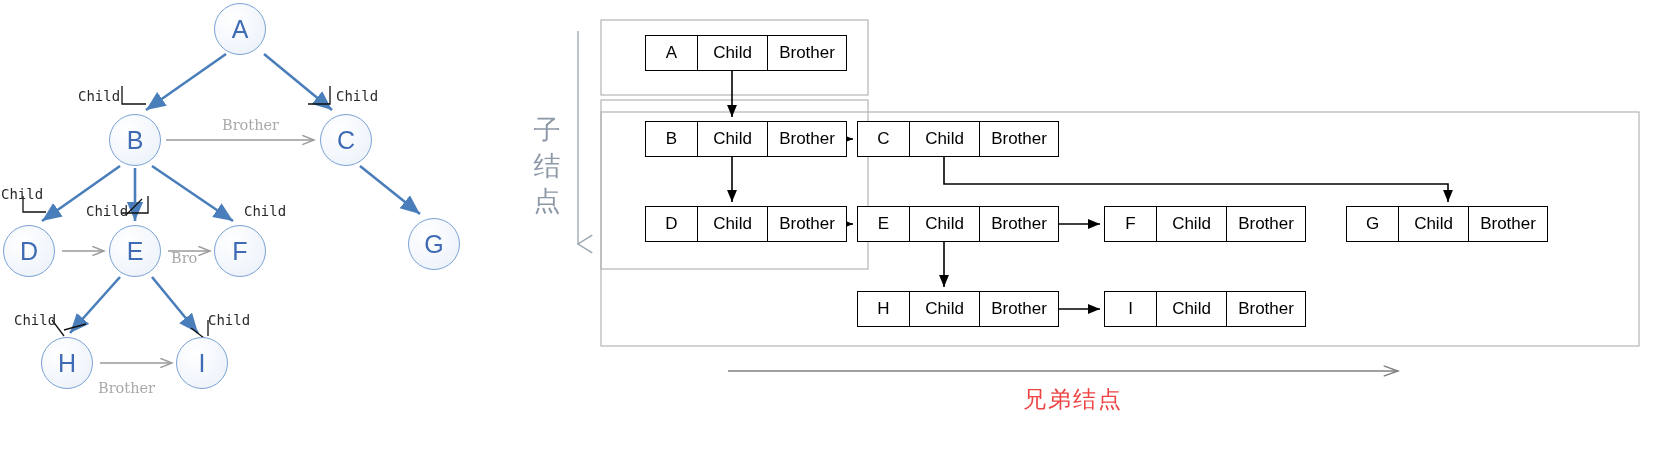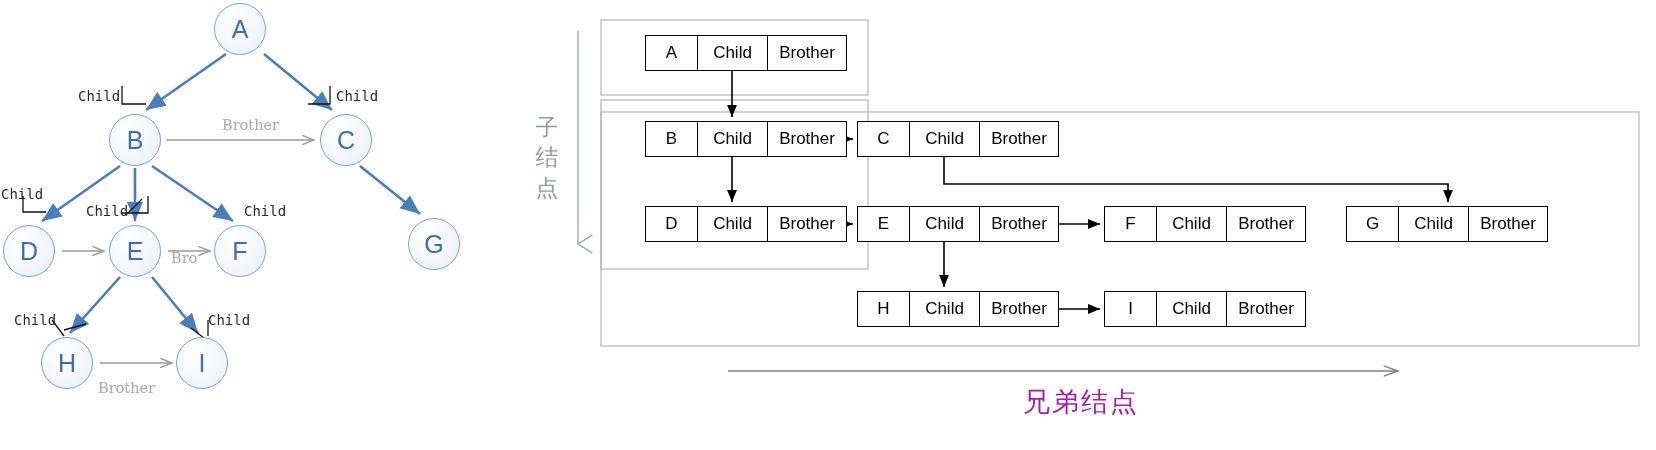--- a/index.html
+++ b/index.html
@@ -79,33 +79,33 @@
     font-size: 17px;
     color: #000;
     box-sizing: border-box;
   }
   .node-box .cell.key   { width: 52px; border-right: 1.6px solid #000; }
   .node-box .cell.child { width: 70px; border-right: 1.6px solid #000; }
   .node-box .cell.bro   { width: 78px; }
   .vtext {
     position: absolute;
     font-family: "DejaVu Serif", serif;
-    font-size: 23px;
+    font-size: 27px;
     color: #8e99a8;
     letter-spacing: 2px;
     line-height: 1.32;
     text-align: center;
     width: 30px;
     z-index: 4;
   }
   .htext {
     position: absolute;
     font-family: "DejaVu Serif", serif;
-    font-size: 27px;
-    color: #a21caf;
+    font-size: 23px;
+    color: #ef4444;
     letter-spacing: 2px;
     white-space: nowrap;
     z-index: 4;
   }
 </style>
 </head>
 <body>
 
 <div id="root">
 

